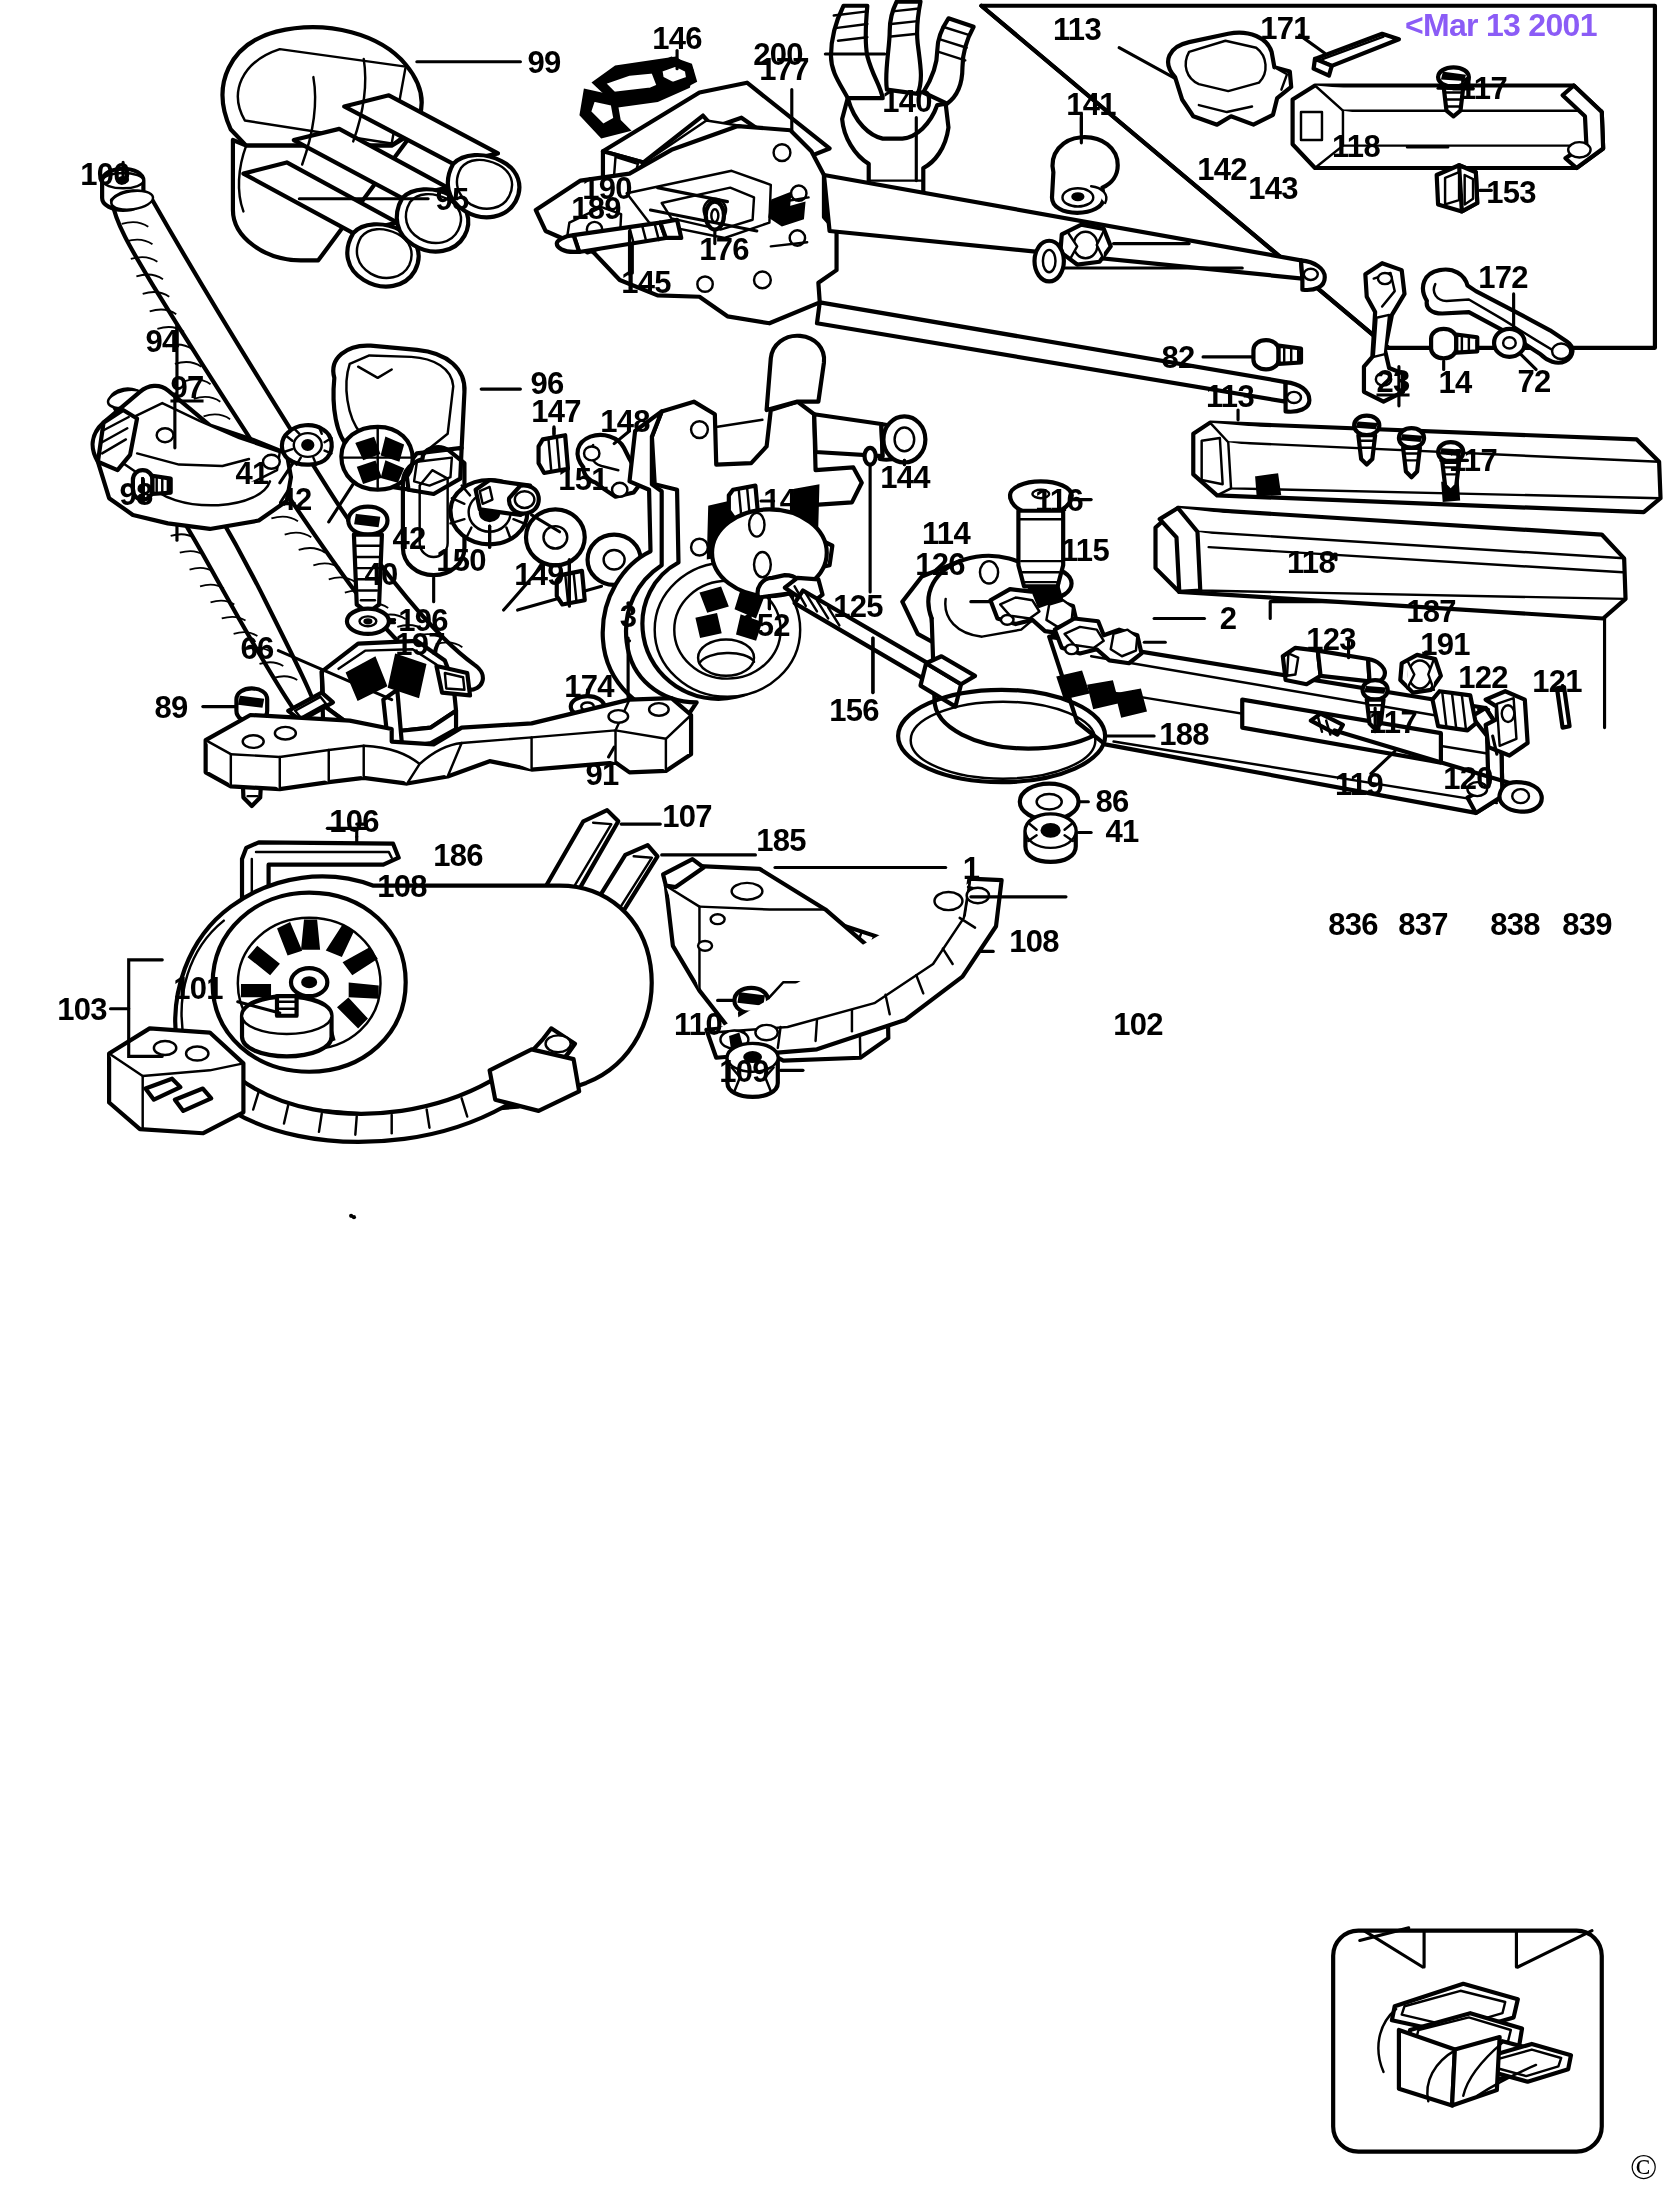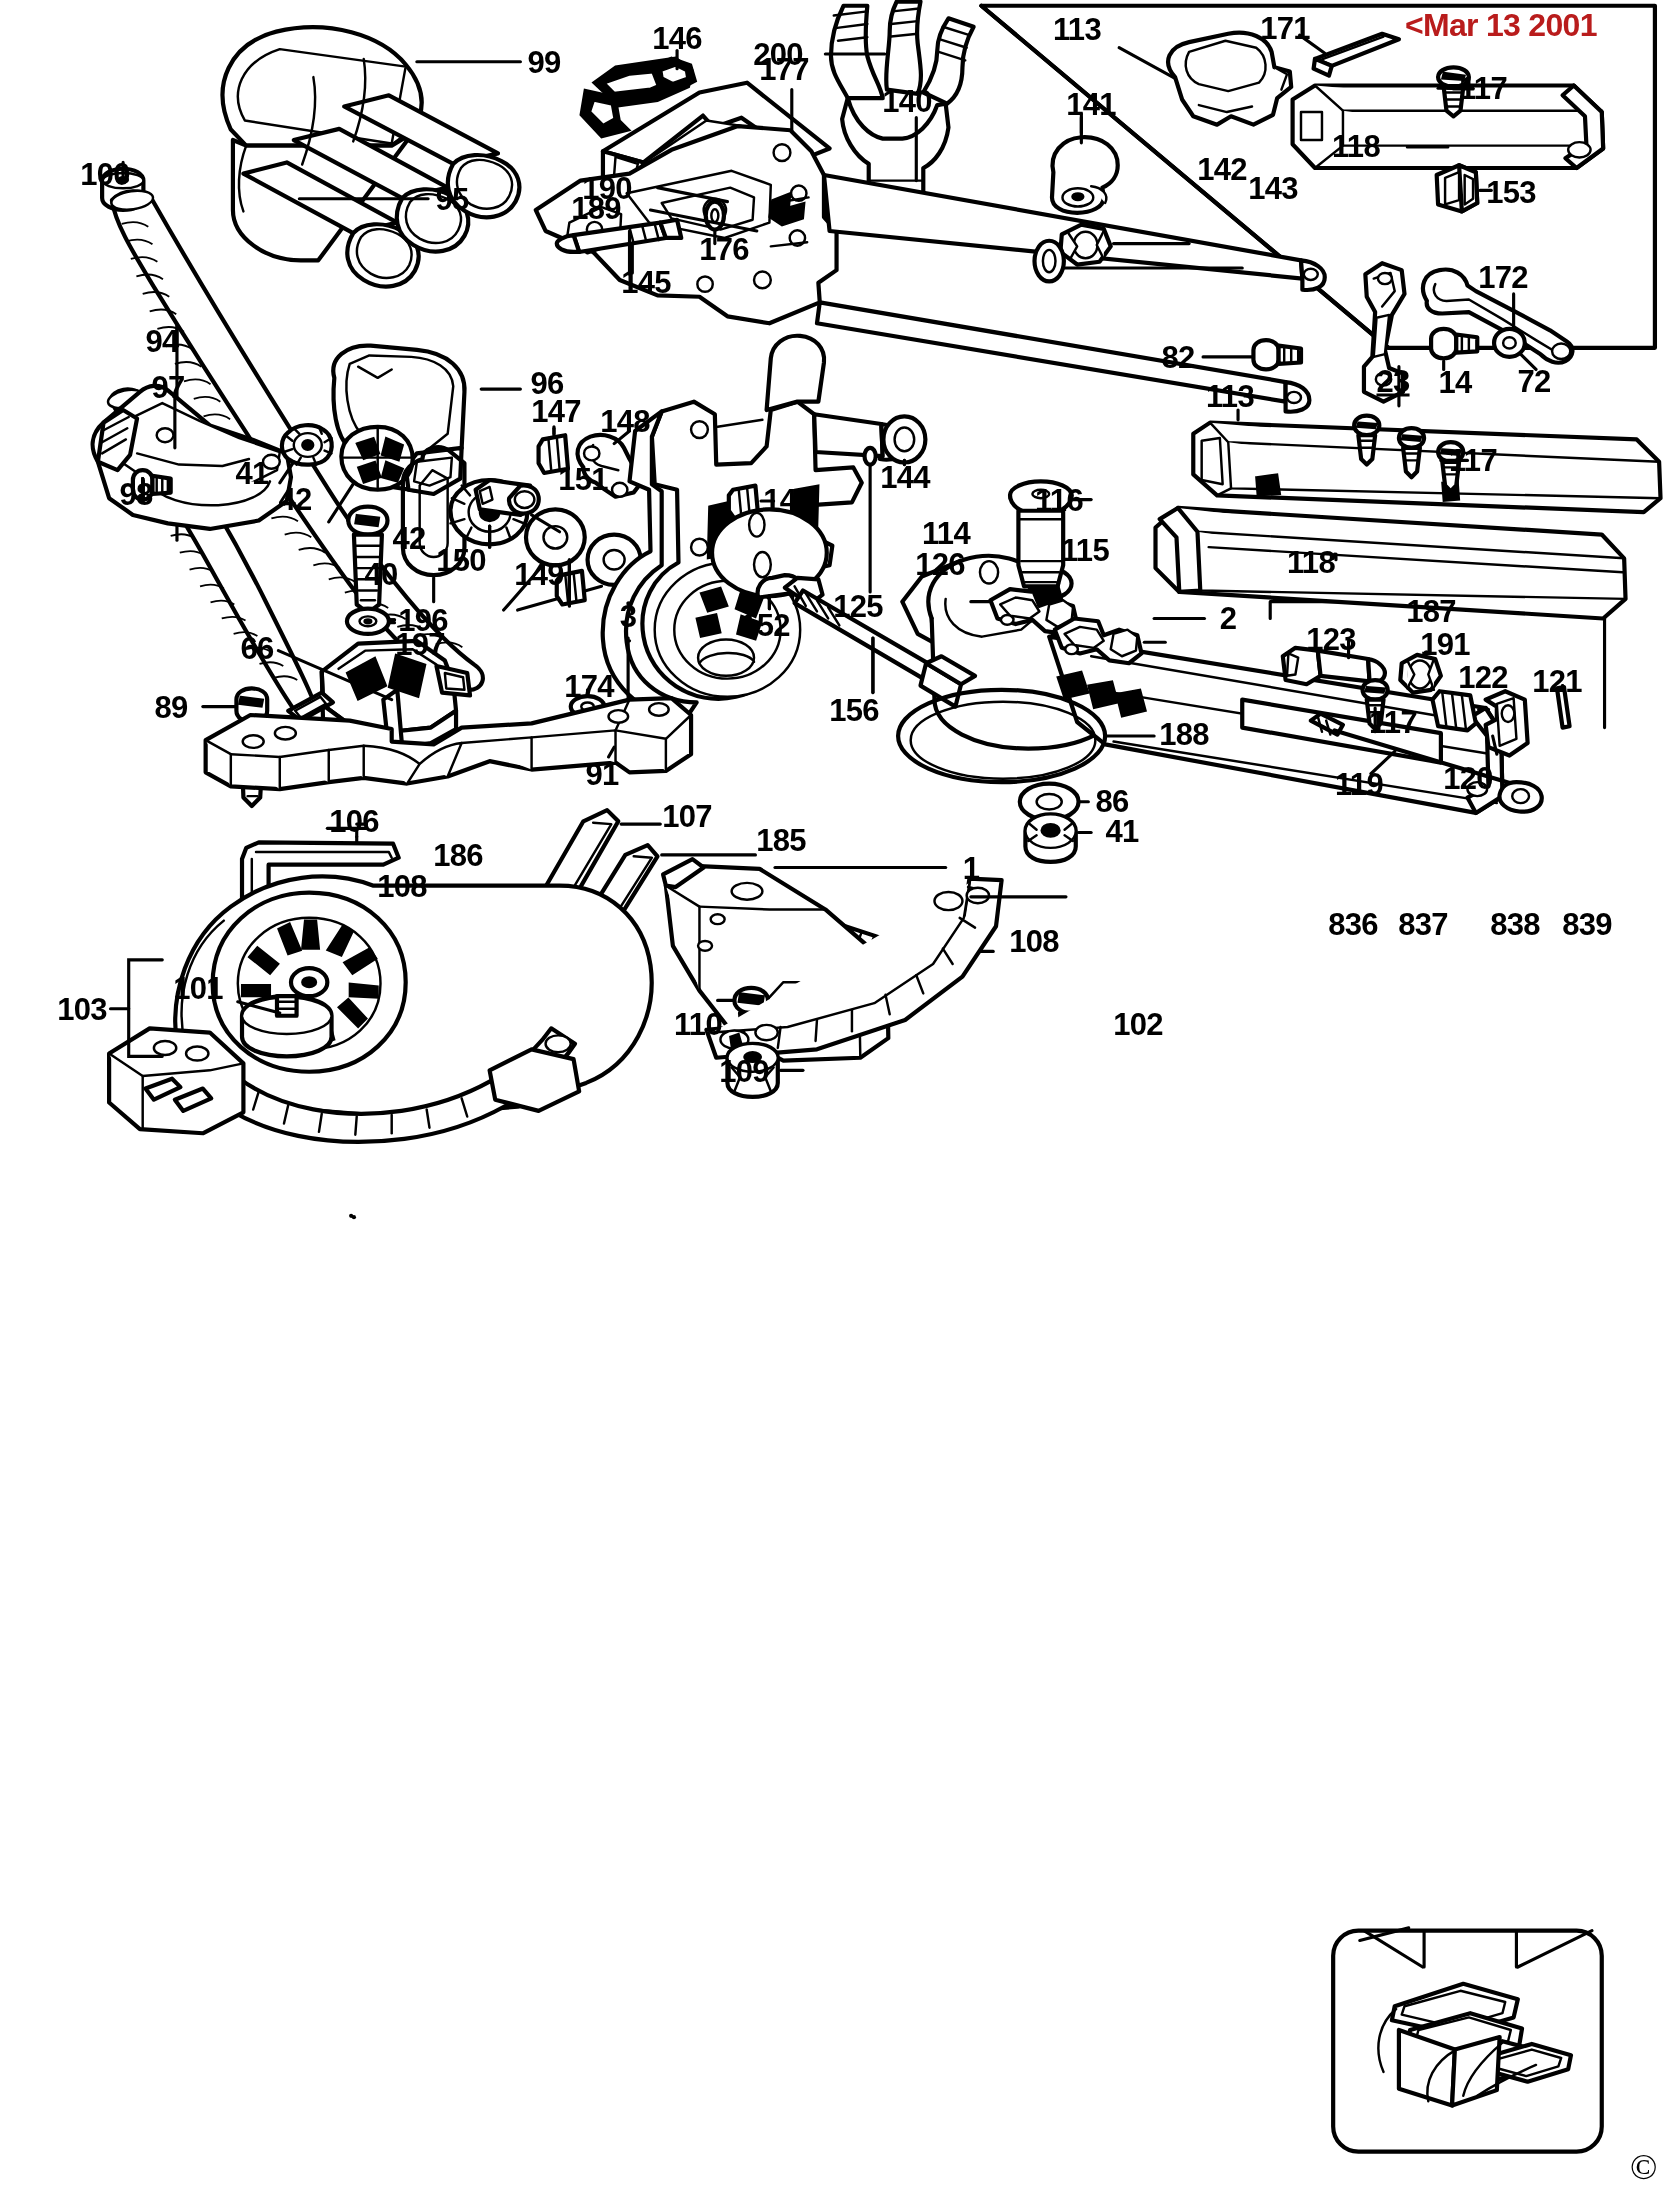--- a/index.html
+++ b/index.html
@@ -22,21 +22,21 @@
     white-space:nowrap;
     letter-spacing:-0.7px;
     -webkit-font-smoothing:none;
   }
   .lbl.c{transform:translate(-50%,-50%);}
   .date-lbl{
     position:absolute;
     font-family:"Liberation Sans", sans-serif;
     font-weight:bold;
     font-size:32px;
-    color:#b91c1c;
+    color:#8b5cf6;
     white-space:nowrap;
     letter-spacing:-0.7px;
   }
   .copy{
     position:absolute;
     font-family:"Liberation Serif", serif;
     font-size:36px;
     color:#000;
   }
 </style>
@@ -1212,21 +1212,21 @@
       <div class="lbl c" style="left: 596px; top: 208px;">189</div>
       <div class="lbl c" style="left: 724px; top: 249px;">176</div>
       <div class="lbl c" style="left: 646px; top: 282px;">145</div>
       <div class="lbl c" style="left: 162px; top: 341px;">94</div>
       <div class="lbl c" style="left: 1503px; top: 277px;">172</div>
       <div class="lbl c" style="left: 1178px; top: 357px;">82</div>
       <div class="lbl c" style="left: 1393px; top: 381px; text-decoration: underline;">23</div>
       <div class="lbl c" style="left: 1455px; top: 382px;">14</div>
       <div class="lbl c" style="left: 1534px; top: 381px;">72</div>
       <div class="lbl c" style="left: 547px; top: 383px;">96</div>
-      <div class="lbl c" style="left: 168px; top: 387px;">97</div>
+      <div class="lbl c" style="left: 187px; top: 387px; text-decoration: underline;">97</div>
       <div class="lbl c" style="left: 1230px; top: 396px;">113</div>
       <div class="lbl c" style="left: 556px; top: 411px;">147</div>
       <div class="lbl c" style="left: 625px; top: 421px;">148</div>
       <div class="lbl c" style="left: 905px; top: 477px;">144</div>
       <div class="lbl c" style="left: 1473px; top: 460px;">117</div>
       <div class="lbl c" style="left: 252px; top: 473px;">41</div>
       <div class="lbl c" style="left: 583px; top: 479px;">151</div>
       <div class="lbl c" style="left: 136px; top: 494px;">98</div>
       <div class="lbl c" style="left: 295px; top: 499px;">42</div>
       <div class="lbl c" style="left: 788px; top: 500px;">149</div>

